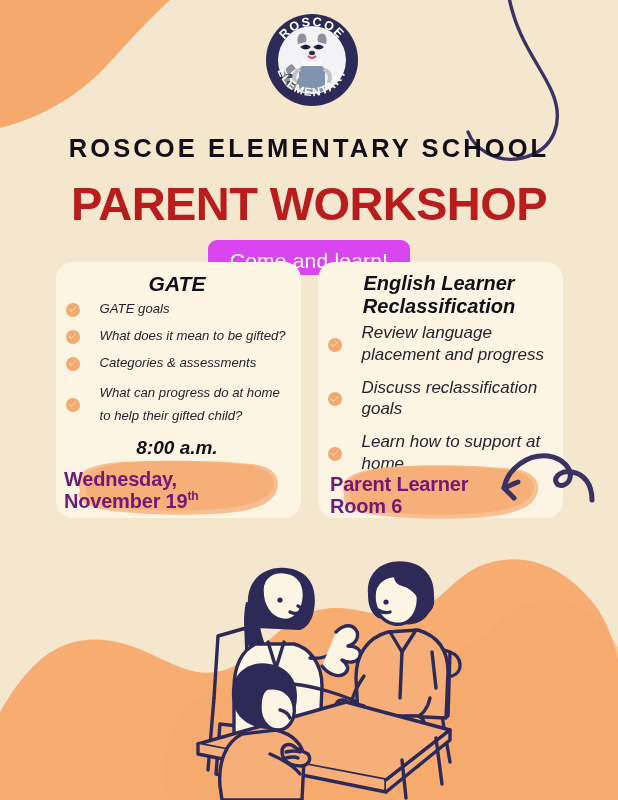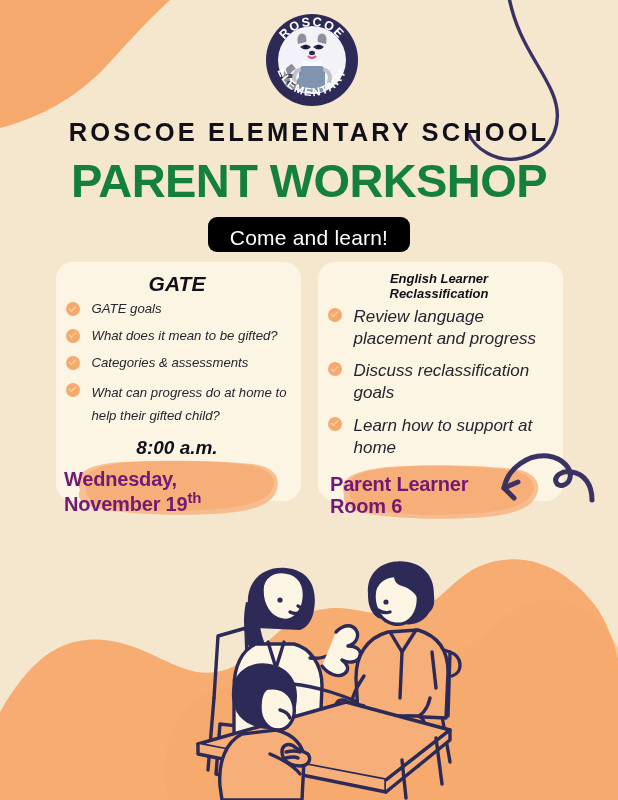--- a/index.html
+++ b/index.html
@@ -19,50 +19,50 @@
   
   .logo-wrap {
     position:absolute; left:262px; top:6px; width:100px; height:104px; z-index:5;
   }
   .logo-wrap svg { display:block; width:100px; height:104px; }
 
   
   .title-block { position:absolute; left:0; top:118px; width:618px; z-index:5; text-align:center; }
   .school-name {
     font-size:25.5px; font-weight:bold; letter-spacing:3.1px;
-    color:#111018; line-height:1.1; white-space:nowrap;
+    color:#111018; line-height:1.1; white-space:nowrap;margin-top:16px;
   }
   .workshop-title {
     font-size:47px; font-weight:bold; letter-spacing:-0.6px;
-    color:#15803d; line-height:1.12; margin-top:9px;
+    color:#b91c1c; line-height:1.12; margin-top:16px;
   }
   .badge-row { margin-top:9px; display:flex; justify-content:center; }
   .come-badge {
-    background:#000000; color:#ffffff;
+    background:#d946ef; color:#ffffff;
     font-size:21px; line-height:1;
     padding:10px 22px 4px; border-radius:9px;
     display:inline-block; letter-spacing:0.2px;
   }
 
   
   .cards { position:absolute; top:262px; left:0; width:618px; z-index:5;
            display:flex; justify-content:center; gap:17px;font-style:italic; }
   .card {
     background:#FDF5E4; border-radius:17px;
     width:245px; min-height:186px; padding:10px 12px 10px 10px;
     position:relative;
   }
   .card-title {
     text-align:center; font-weight:bold; color:#111018;
     font-size:21px; line-height:1.15; margin-bottom:4px;
   }
-  .card.right .card-title { font-size:13px; }
+  .card.right .card-title { font-size:20px; }
   ul.bullets { list-style:none; }
   ul.bullets li {
-    display:flex; align-items:flex-start; gap:12px;
+    display:flex; align-items:center; gap:20px;
     font-size:13.2px; color:#26242e; line-height:1.35;
     margin-bottom:6px;
   }
   .card.left ul.bullets li { margin-bottom:9px; font-size:13.2px; }
   .card.right ul.bullets li { margin-bottom:11px; font-size:17px; line-height:1.28; }
   .check {
     flex:0 0 auto; width:14px; height:14px; border-radius:50%;
     background:#F4A96E; position:relative; margin-top:2px;
   }
   .check::after {
@@ -84,21 +84,21 @@
   .pill-item svg { position:absolute; left:0; top:0; }
   .pill-label {
     position:relative; z-index:2; text-align:left;
     color:#701a75; font-weight:bold; line-height:1.12;
     font-size:20px; letter-spacing:-0.2px;
   }
   #pill-date { left:64px; top:4px; width:220px; height:62px; }
   #pill-date .pill-label { padding-top:12px; }
   #pill-loc { left:330px; top:10px; width:215px; height:60px; }
   #pill-loc .pill-label { padding-top:11px; }
-  .sup { font-size:15px; vertical-align:super; }
+  .sup { font-size:12px; vertical-align:super; }
 
   
   .arrow-squiggle { position:absolute; left:494px; top:444px; z-index:6; }
 
   
   .illustration { position:absolute; left:150px; top:548px; z-index:4; }
 </style>
 </head>
 <body>
 

